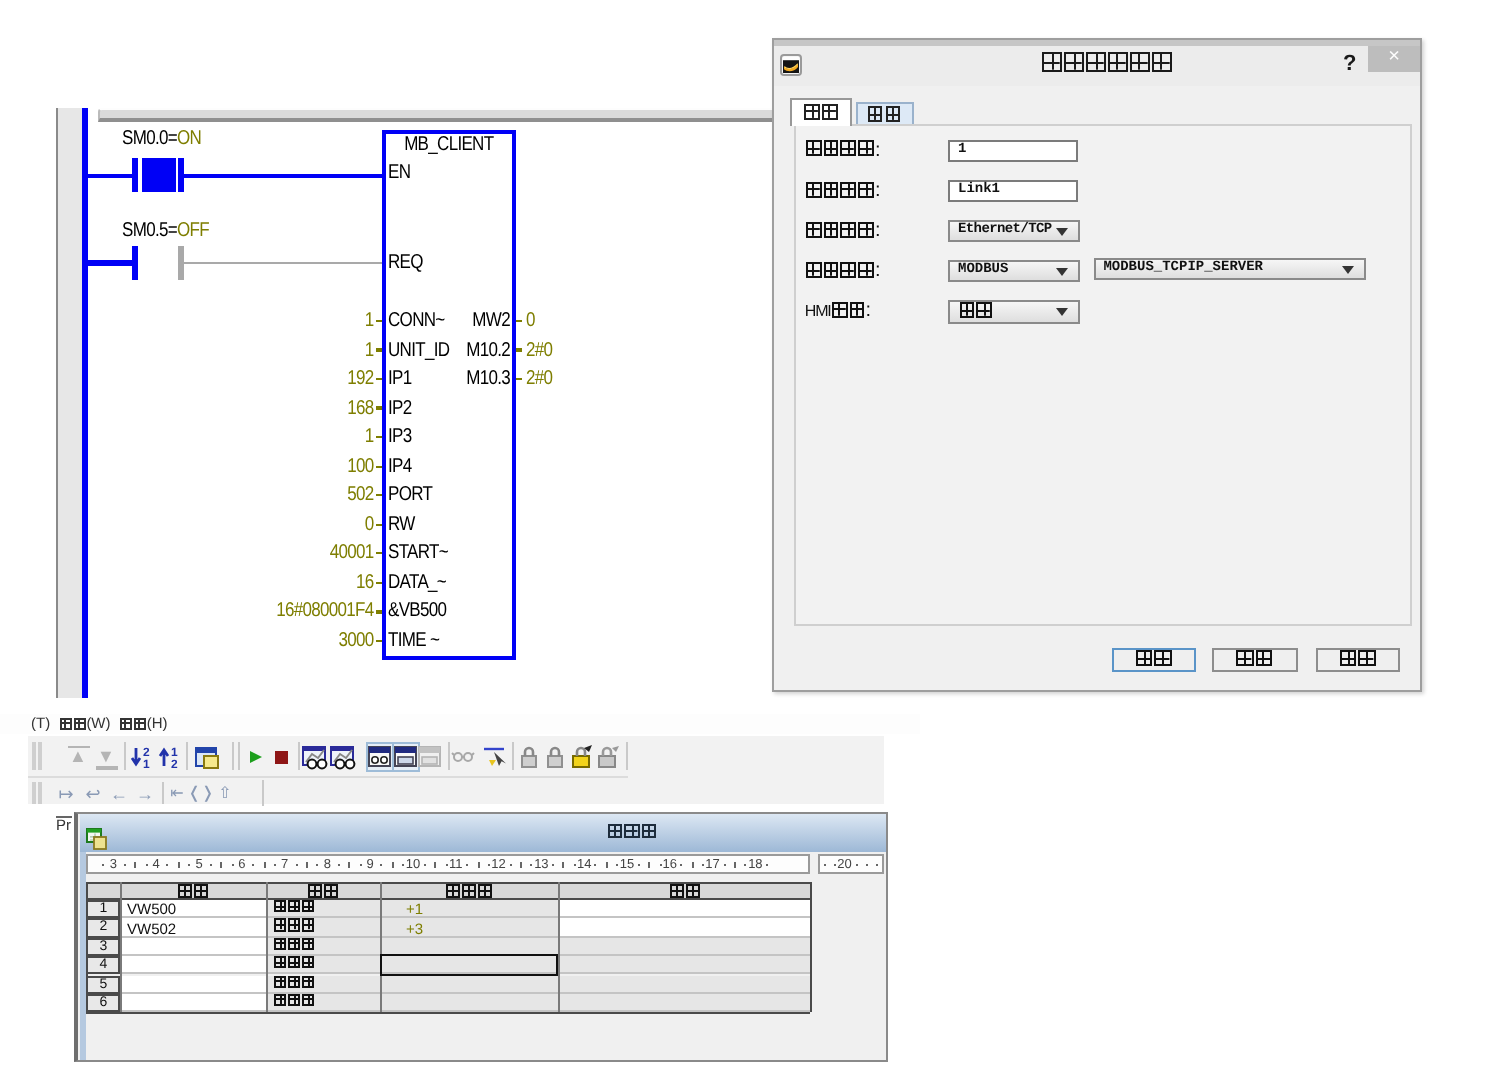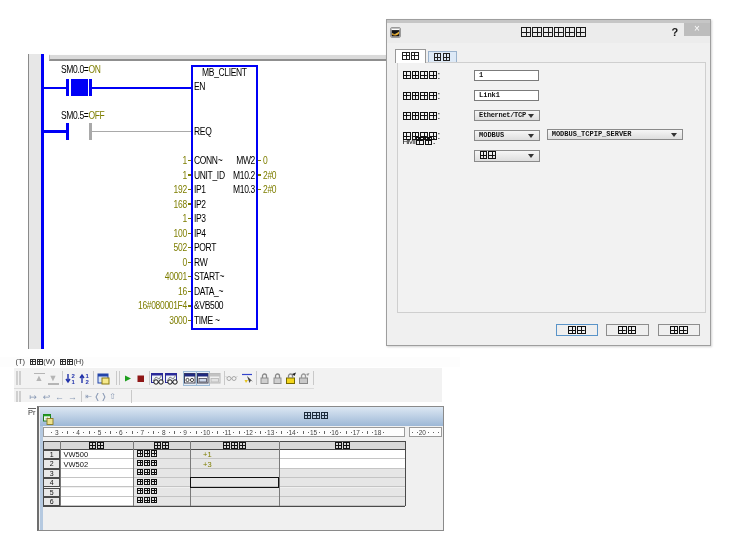--- a/index.html
+++ b/index.html
@@ -98,21 +98,21 @@
 <div class="ab" style="left:10px;top:42.2px;width:309px;height:251px;background:#f2f2f2;border:1px solid #cfcfcf;box-sizing:border-box;"></div>
 <div class="ab" style="left:15.9px;top:49.5px;font-size:8.8px;line-height:11px;color:#111;"><span class="c"></span><span class="c"></span><span class="c"></span><span class="c"></span><span style="font-size:10px;">:</span></div>
 <div class="ab mono" style="left:87.5px;top:49.5px;width:65px;height:11.5px;background:#fff;border:1px solid #7b7b7b;box-sizing:border-box;font-size:7px;font-weight:bold;line-height:9.5px;padding-left:4px;color:#111;">1</div>
 <div class="ab" style="left:15.9px;top:69.8px;font-size:8.8px;line-height:11px;color:#111;"><span class="c"></span><span class="c"></span><span class="c"></span><span class="c"></span><span style="font-size:10px;">:</span></div>
 <div class="ab mono" style="left:87.5px;top:69.7px;width:65px;height:11.6px;background:#fff;border:1px solid #7b7b7b;box-sizing:border-box;font-size:7px;font-weight:bold;line-height:9.6px;padding-left:4px;color:#111;">Link1</div>
 <div class="ab" style="left:15.9px;top:89.8px;font-size:8.8px;line-height:11px;color:#111;"><span class="c"></span><span class="c"></span><span class="c"></span><span class="c"></span><span style="font-size:10px;">:</span></div>
 <div class="ab mono" style="left:87.5px;top:89.8px;width:65.5px;height:11.5px;background:linear-gradient(#f6f6f6,#dedede);border:1px solid #8a8a8a;box-sizing:border-box;font-size:7px;font-weight:bold;line-height:9.5px;padding-left:4px;color:#111;"><span style="letter-spacing:-0.3px;">Ethernet/TCP</span><span style="position:absolute;right:5px;top:3px;width:0;height:0;border-left:3.5px solid transparent;border-right:3.5px solid transparent;border-top:4px solid #333;"></span></div>
 <div class="ab" style="left:15.9px;top:110.2px;font-size:8.8px;line-height:11px;color:#111;"><span class="c"></span><span class="c"></span><span class="c"></span><span class="c"></span><span style="font-size:10px;">:</span></div>
 <div class="ab mono" style="left:87.5px;top:109.8px;width:65.5px;height:11.6px;background:linear-gradient(#f6f6f6,#dedede);border:1px solid #8a8a8a;box-sizing:border-box;font-size:7px;font-weight:bold;line-height:9.6px;padding-left:4px;color:#111;">MODBUS<span style="position:absolute;right:5px;top:3px;width:0;height:0;border-left:3.5px solid transparent;border-right:3.5px solid transparent;border-top:4px solid #333;"></span></div>
 <div class="ab mono" style="left:160.2px;top:108.9px;width:136.3px;height:11.6px;background:linear-gradient(#f6f6f6,#dedede);border:1px solid #8a8a8a;box-sizing:border-box;font-size:7px;font-weight:bold;line-height:9.6px;padding-left:4px;color:#111;">MODBUS_TCPIP_SERVER<span style="position:absolute;right:5px;top:3px;width:0;height:0;border-left:3.5px solid transparent;border-right:3.5px solid transparent;border-top:4px solid #333;"></span></div>
-<div class="ab" style="left:15.9px;top:115px;font-size:8.8px;line-height:11px;color:#111;"><span style="font-size:8px;letter-spacing:-0.6px;">HMI</span><span class="c"></span><span class="c"></span><span style="font-size:10px;">:</span></div>
+<div class="ab" style="left:15.9px;top:130px;font-size:8.8px;line-height:11px;color:#111;"><span style="font-size:8px;letter-spacing:-0.6px;">HMI</span><span class="c"></span><span class="c"></span><span style="font-size:10px;">:</span></div>
 <div class="ab " style="left:87.5px;top:130.3px;width:65.5px;height:11.6px;background:linear-gradient(#f6f6f6,#dedede);border:1px solid #8a8a8a;box-sizing:border-box;font-size:7px;font-weight:bold;line-height:9.6px;padding-left:4px;color:#111;"><span style="font-size:8.8px;font-weight:normal;"><span class="c"></span><span class="c"></span></span><span style="position:absolute;right:5px;top:3px;width:0;height:0;border-left:3.5px solid transparent;border-right:3.5px solid transparent;border-top:4px solid #333;"></span></div>
 <div class="ab" style="left:169px;top:303.5px;width:42.5px;height:12.8px;background:#efefef;border:1px solid #5a94c8;box-sizing:border-box;text-align:center;font-size:9.5px;line-height:11.5px;color:#111;"><span class="c"></span><span class="c"></span></div>
 <div class="ab" style="left:219.5px;top:303.5px;width:42.5px;height:12.8px;background:#efefef;border:1px solid #8d8d8d;box-sizing:border-box;text-align:center;font-size:9.5px;line-height:11.5px;color:#111;"><span class="c"></span><span class="c"></span></div>
 <div class="ab" style="left:271px;top:303.5px;width:42.5px;height:12.8px;background:#efefef;border:1px solid #8d8d8d;box-sizing:border-box;text-align:center;font-size:9.5px;line-height:11.5px;color:#111;"><span class="c"></span><span class="c"></span></div>
 </div>
 <div class="ab" style="left:0;top:356.5px;width:460px;height:10.5px;background:#fdfdfd;"></div>
 <div class="ab" style="left:14px;top:367.5px;width:428px;height:34px;background:#f2f2f2;"></div>
 <div class="ab" style="left:15.5px;top:358.2px;font-size:7.5px;line-height:8px;color:#333;">(T)&nbsp;&nbsp;<span style="font-size:7px;"><span class="c"></span><span class="c"></span></span>(W)&nbsp;&nbsp;<span style="font-size:7px;"><span class="c"></span><span class="c"></span></span>(H)</div>
 <div class="ab" style="left:14px;top:388.2px;width:300px;height:1px;background:#dcdcdc;"></div>
 <div class="ab" style="left:16px;top:371px;width:1.5px;height:14px;background:#cfcfcf;"></div>

